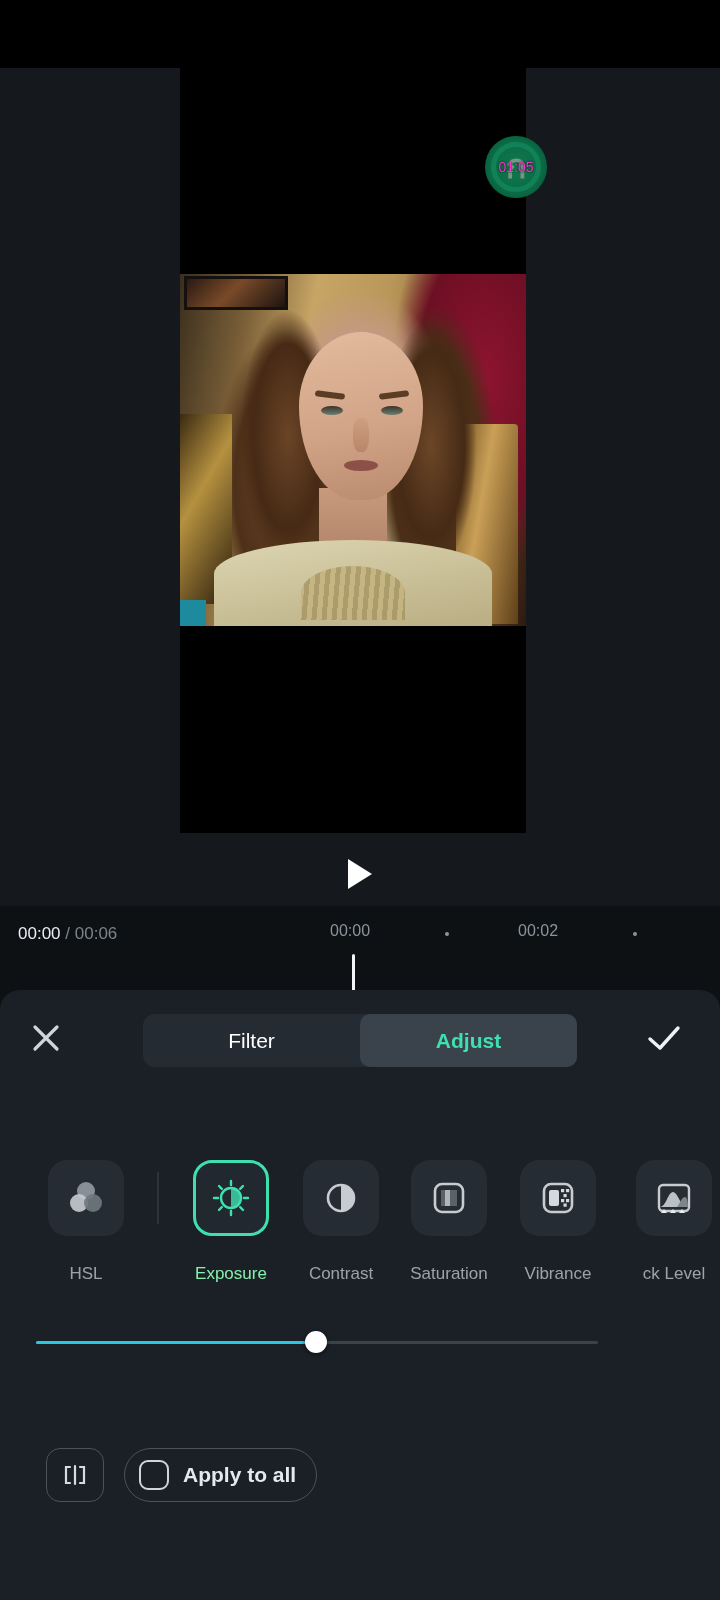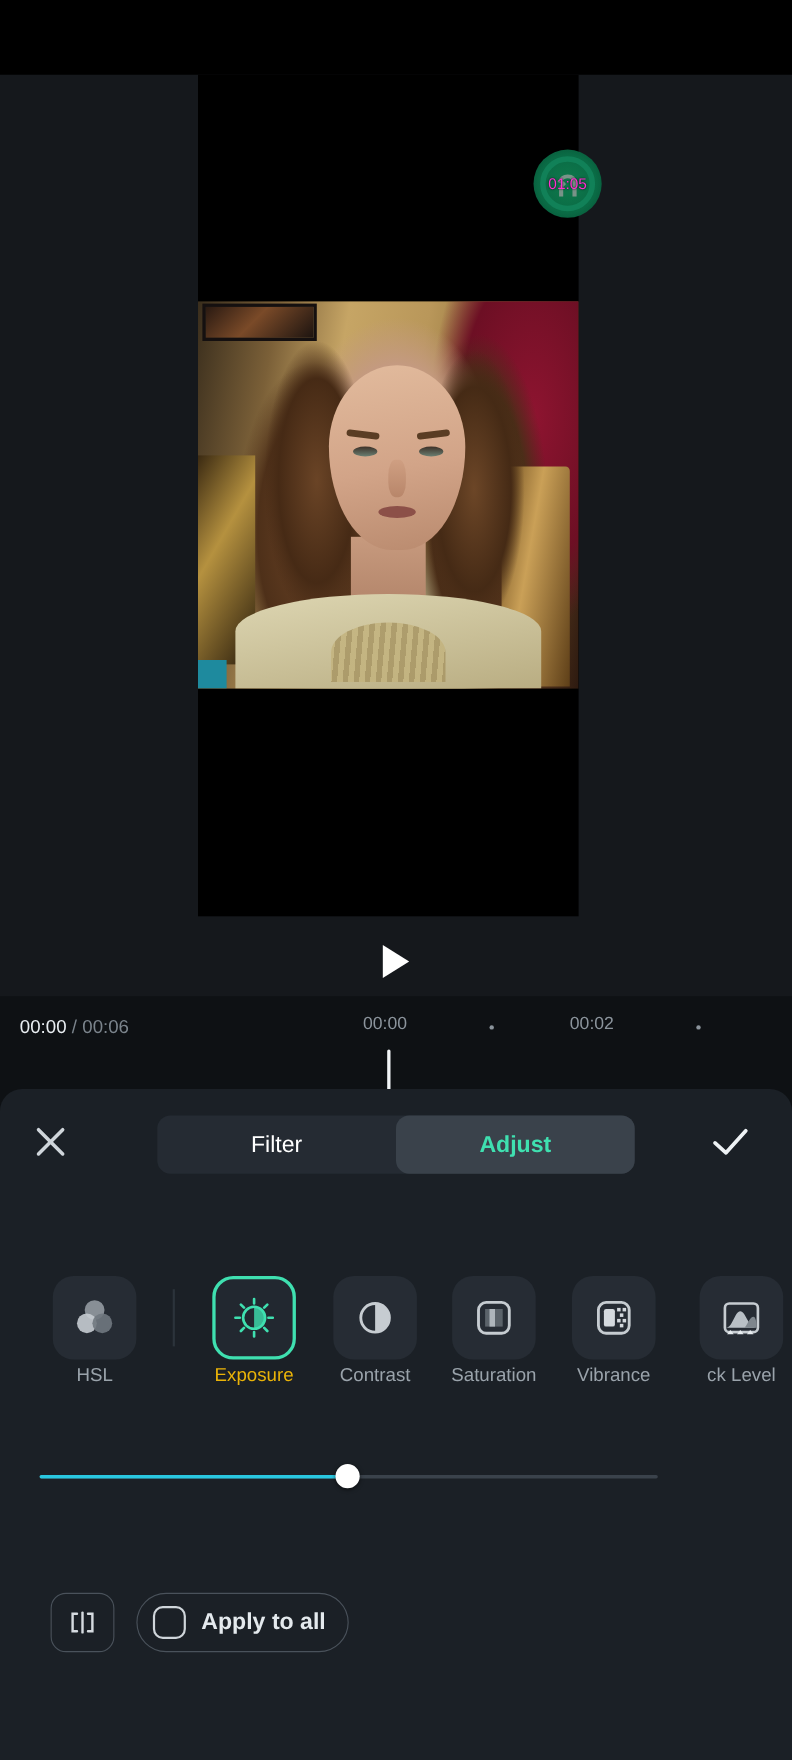--- a/index.html
+++ b/index.html
@@ -129,32 +129,32 @@
   .seg {
     position:absolute; left:50%; transform:translateX(-50%); top:1014px;
     width:434px; height:53px; border-radius:12px; background:#252b33;
     display:flex; align-items:center;
   }
   .seg-item {
     flex:1; height:100%; display:flex; align-items:center; justify-content:center;
     font-size:21px; border-radius:12px;
   }
   .seg-item.inactive { color:#ffffff; }
-  .seg-item.active { color:#3fe0b0; font-weight:bold; background:#3a424b; }
+  .seg-item.active { color:#3fe0b0; font-weight:bold; background:#3a424b;border-radius:10px; }
 
   
   .tools { position:absolute; left:0; top:1160px; width:720px; height:135px; }
   .tool { position:absolute; top:0; width:108px; display:flex; flex-direction:column; align-items:center; }
   .tool-box {
     width:76px; height:76px; border-radius:19px; background:#262c34;
     display:flex; align-items:center; justify-content:center;
   }
   .tool.selected .tool-box { border:3px solid #3fe0b0; background:#222830; }
-  .tool-label { margin-top:4px; font-size:17px; color:#9aa3ab; white-space:nowrap; }
-  .tool.selected .tool-label { color:#eab308; }
+  .tool-label { margin-top:28px; font-size:17px; color:#9aa3ab; white-space:nowrap; }
+  .tool.selected .tool-label { color:#86efac; }
   .tool-divider { position:absolute; left:157px; top:12px; width:2px; height:52px; background:#2c333b; }
 
   
   .slider { position:absolute; left:0; top:1330px; width:720px; height:26px; }
   .slider-track { position:absolute; left:36px; top:11px; width:562px; height:3px; background:#3a424b; border-radius:2px; }
   .slider-fill { position:absolute; left:36px; top:11px; height:3px; background:#29c7e0; border-radius:2px; }
   .slider-thumb {
     position:absolute; top:1px; width:22px; height:22px; border-radius:50%;
     background:#fff; box-shadow:0 1px 4px rgba(0,0,0,.6);
   }

